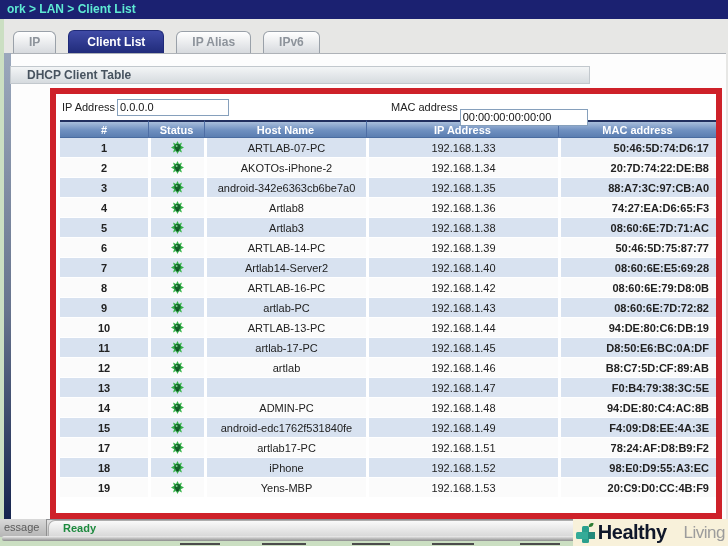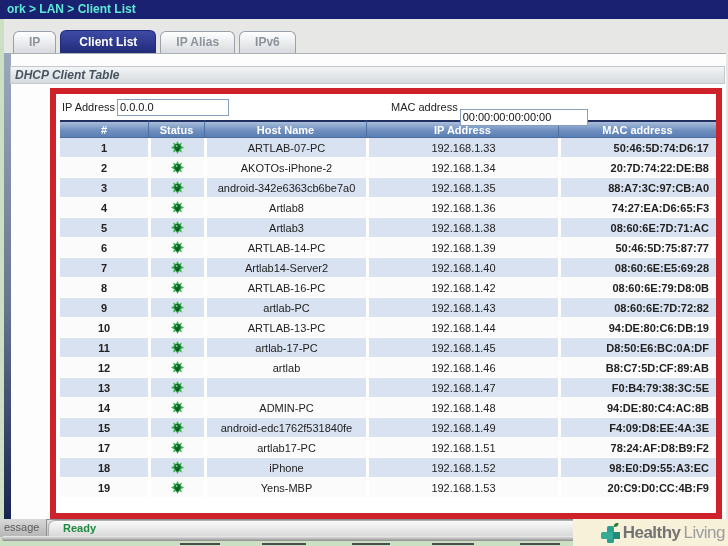--- a/index.html
+++ b/index.html
@@ -8,36 +8,36 @@
   .screen { position:relative; width:728px; height:546px; background:#e7e7e5; overflow:hidden; }
 
   
   .green-edge { position:absolute; left:0; top:19px; width:4px; height:527px; background:#cbdfc2; }
 
   
   .topbar { position:absolute; left:0; top:0; width:728px; height:19px; background:#1b2171;
             color:#5eead4; font-size:12px; font-weight:bold; line-height:19px; padding-left:7px; }
 
   
-  .tabs { position:absolute; left:13px; top:31px; height:23px; display:flex; gap:4px; }
+  .tabs { position:absolute; left:13px; top:31px; height:23px; display:flex; gap:12px; }
   .tab { height:22px; padding:0 15px; border:1px solid #9aa1a9; border-bottom:none;
          border-radius:6px 6px 0 0; background:linear-gradient(#ffffff,#d7dade);
          color:#8d939b; font-weight:bold; font-size:12px; line-height:20px; cursor:pointer; }
   .tab.active { background:linear-gradient(#3f4aa6,#1f2a78); color:#fff; border-color:#1f2a78;
                 height:24px; margin-top:-1px; padding:0 18px; line-height:23px; }
 
   
   .panel-edge { position:absolute; left:4px; top:53px; width:7px; height:466px;
                 background:linear-gradient(#9ba8bc,#67748e 55%,#16254f); }
   .panel { position:absolute; left:11px; top:53px; width:715px; height:466px; background:#fdfdfd;
            border-top:1px solid #aeb2b7; }
 
-  .section-header { position:absolute; left:10px; top:66px; width:715px; height:18px;
+  .section-header { position:absolute; left:10px; top:66px; width:580px; height:18px;
                     background:linear-gradient(#f3f5f6,#d6dbdf); border:1px solid #c2c8cd;
-                    color:#47535f; font-weight:bold; font-size:12px; line-height:16px; padding-left:4px;font-style:italic; }
+                    color:#47535f; font-weight:bold; font-size:12px; line-height:16px; padding-left:16px; }
 
   
   .red-box { position:absolute; left:50px; top:88px; width:672px; height:431px;
              border:6px solid #ce2129; background:#fff; overflow:hidden; }
 
   .filter-row { display:flex; align-items:center; height:23px; padding:3px 2px 0 6px;
                 font-size:11px; color:#222; }
   .filter-row label { font-size:11px; color:#222; }
   .filter-row input { height:17px; border:1px solid #86a0bc; font-size:11px; padding:0 2px;
                       font-family:"Liberation Sans",sans-serif; color:#111; background:#fff; }
@@ -76,22 +76,22 @@
 
   
   .bottom-strip { position:absolute; left:0; top:537px; width:728px; height:9px; background:#cbdfc2; }
   .bottom-bar { position:absolute; left:2px; top:536px; width:586px; height:5px; border-radius:2px;
                 background:linear-gradient(#efefef,#8d8d8d); }
   .dash { position:absolute; top:543px; height:2px; background:#4c4c4c; }
 
   
   .watermark { position:absolute; right:0; top:519px; width:155px; height:27px; background:#f8f1da;
                display:flex; align-items:center; justify-content:flex-end; padding-right:3px; }
-  .wm-text-bold { font-size:17px; font-weight:bold; color:#737373; letter-spacing:-0.5px; }
-  .wm-text-light { font-size:17px; color:#9c9c9c; letter-spacing:-0.5px; margin-left:3px; }
+  .wm-text-bold { font-size:20px; font-weight:bold; color:#0f172a; letter-spacing:-0.5px; }
+  .wm-text-light { font-size:17px; color:#9c9c9c; letter-spacing:-0.5px; margin-left:17px; }
 </style>
 </head>
 <body>
 
 <div class="screen">
 
   <div class="topbar">ork &gt; LAN &gt; Client List</div>
 
   <div class="green-edge"></div>
 

